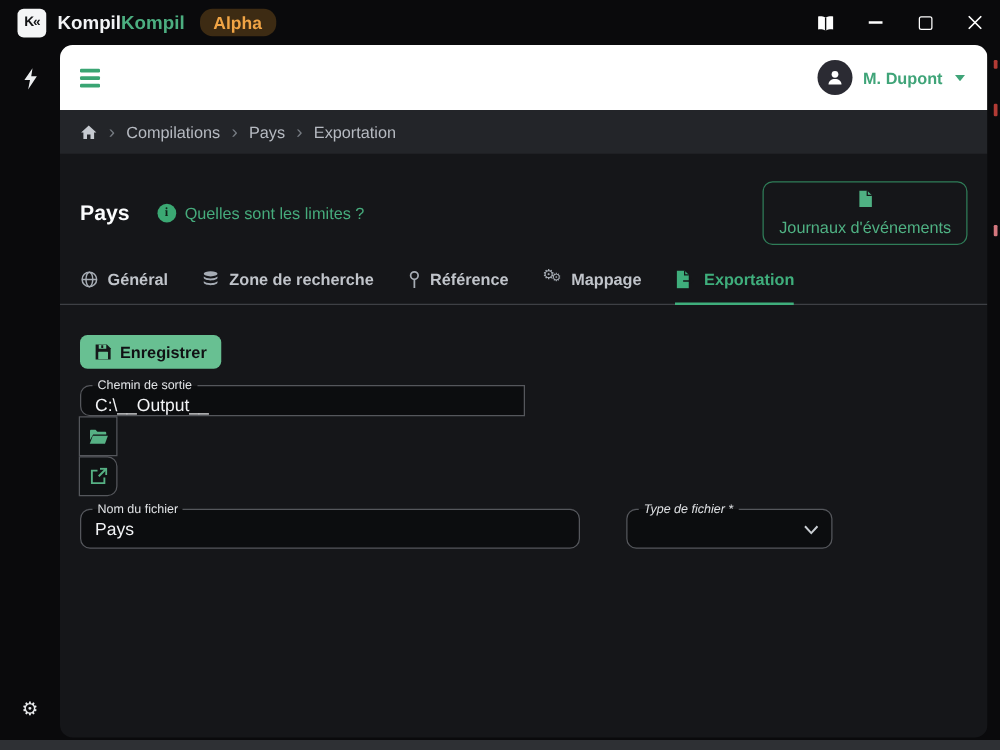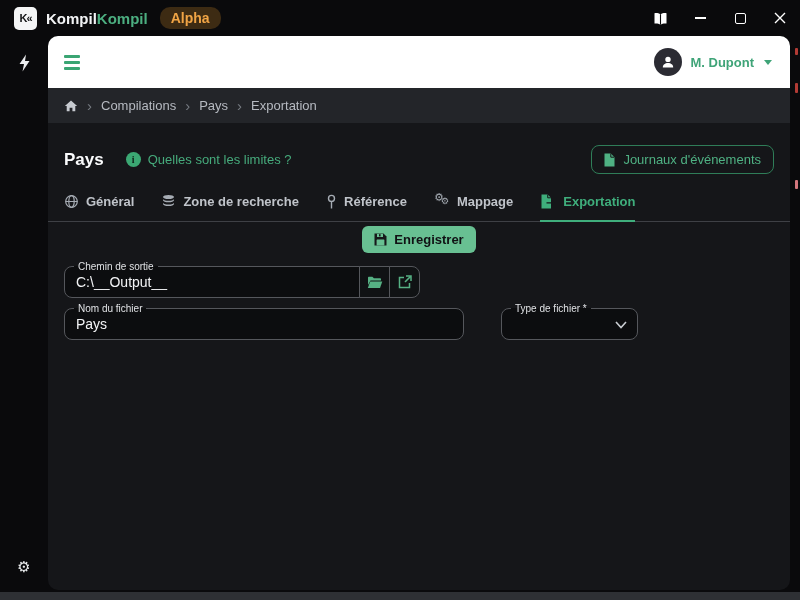--- a/index.html
+++ b/index.html
@@ -36,47 +36,47 @@
   .breadcrumbbar { height:35px; background:#232529; display:flex; align-items:center; gap:9px; padding:0 16px; font-size:13px; color:#b6bac1; }
   .bc-sep { color:#767b82; font-size:15px; line-height:1; }
   .bc-item { color:#b6bac1; }
 
   .titlerow { margin-top:22px; padding:0 16px; display:flex; align-items:center; }
   .pagetitle { font-size:17px; font-weight:700; color:#fbfcfd; }
   .help { margin-left:22px; display:flex; align-items:center; gap:7px; cursor:pointer; }
   .info-icon { width:15px; height:15px; border-radius:50%; background:#3ba873; color:#0f2119; font-size:10px; font-weight:700; display:flex; align-items:center; justify-content:center; font-family:"Liberation Serif","DejaVu Serif",serif; }
   .info-icon::after { content:"i"; }
   .helptext { font-size:13px; color:#46ab7c; }
-  .logsbtn { margin-left:auto; display:flex; align-items:center; gap:8px; border:1px solid #2f7d58; border-radius:8px; background:transparent; color:#4fb183; font-size:13px; padding:6px 12px; cursor:pointer; font-family:inherit; }
+  .logsbtn { margin-left:auto; display:flex; align-items:center; gap:8px; border:1px solid #2f7d58; border-radius:8px; background:transparent; color:#4fb183; font-size:13px; padding:6px 12px; cursor:pointer; font-family:inherit;flex-direction:column; }
 
   .tabs { margin-top:20px; padding:0 16px; display:flex; gap:27px; border-bottom:1px solid #3e4045; }
   .tab { display:flex; align-items:center; gap:7px; color:#c0c4ca; font-size:13px; font-weight:700; padding-bottom:11px; border-bottom:2px solid transparent; margin-bottom:-1px; cursor:pointer;justify-content:space-between; }
   .tab .ticon { color:#a6acb4; display:flex; align-items:center; }
   .tab.active { color:#3fae7c; border-bottom-color:#3fae7c; }
   .tab.active .ticon { color:#3fae7c; }
   .gears { position:relative; width:16px; height:15px; font-family:"DejaVu Sans",sans-serif; }
   .gears .g1 { position:absolute; left:0; top:-3px; font-size:11px; }
   .gears .g2 { position:absolute; left:7px; top:2px; font-size:9px; }
 
   .panel { padding:0 16px; }
-  .saverow { margin-top:4px; display:flex; justify-content:center; }
+  .saverow { margin-top:24px; display:flex; justify-content:flex-start; }
   .savebtn { display:flex; align-items:center; gap:7px; background:#68c092; color:#101114; border:none; border-radius:6px; font-size:13px; font-weight:600; padding:6px 12px; cursor:pointer; font-family:inherit; }
 
   .field { position:relative; height:32px; border:1px solid #55575c; border-radius:8px; background:#0c0d0f; }
   .flabel { position:absolute; top:-6px; left:9px; font-size:10px; line-height:11px; color:#e0e2e5; padding:0 4px; background:linear-gradient(#151619 50%, #0c0d0f 50%); white-space:nowrap; }
   .fval { padding:7px 11px 0; font-size:14px; color:#f3f4f6; white-space:nowrap; overflow:hidden; }
 
-  .pathrow { margin-top:13px; width:356px; display:flex; }
+  .pathrow { margin-top:13px; width:356px; display:flex;flex-direction:column; }
   .field.path { flex:1; border-radius:8px 0 0 8px; }
   .cellbtn { width:31px; height:32px; border:1px solid #55575c; margin-left:-1px; background:#101214; display:flex; align-items:center; justify-content:center; cursor:pointer; }
   .cellbtn:last-child { border-radius:0 8px 8px 0; }
 
   .fieldrow2 { margin-top:10px; display:flex; gap:37px; }
   .field.name { width:400px; }
-  .field.type { width:137px; cursor:pointer; }
+  .field.type { width:165px; cursor:pointer;font-style:italic; }
   .chev { position:absolute; right:10px; top:12px; }
 
   
   .edge-right { position:absolute; right:0; top:36px; width:10px; height:556px; background:#0a0a0c; }
   .ovmark { position:absolute; right:2px; width:3px; border-radius:1px; }
   .m1 { top:12px; height:7px; background:#b23b35; }
   .m2 { top:47px; height:10px; background:#b23b35; }
   .m3 { top:144px; height:9px; background:#d4777e; }
 
   .bottomstrip { position:absolute; left:0; bottom:0; width:800px; height:8px; background:#2e3034; }

